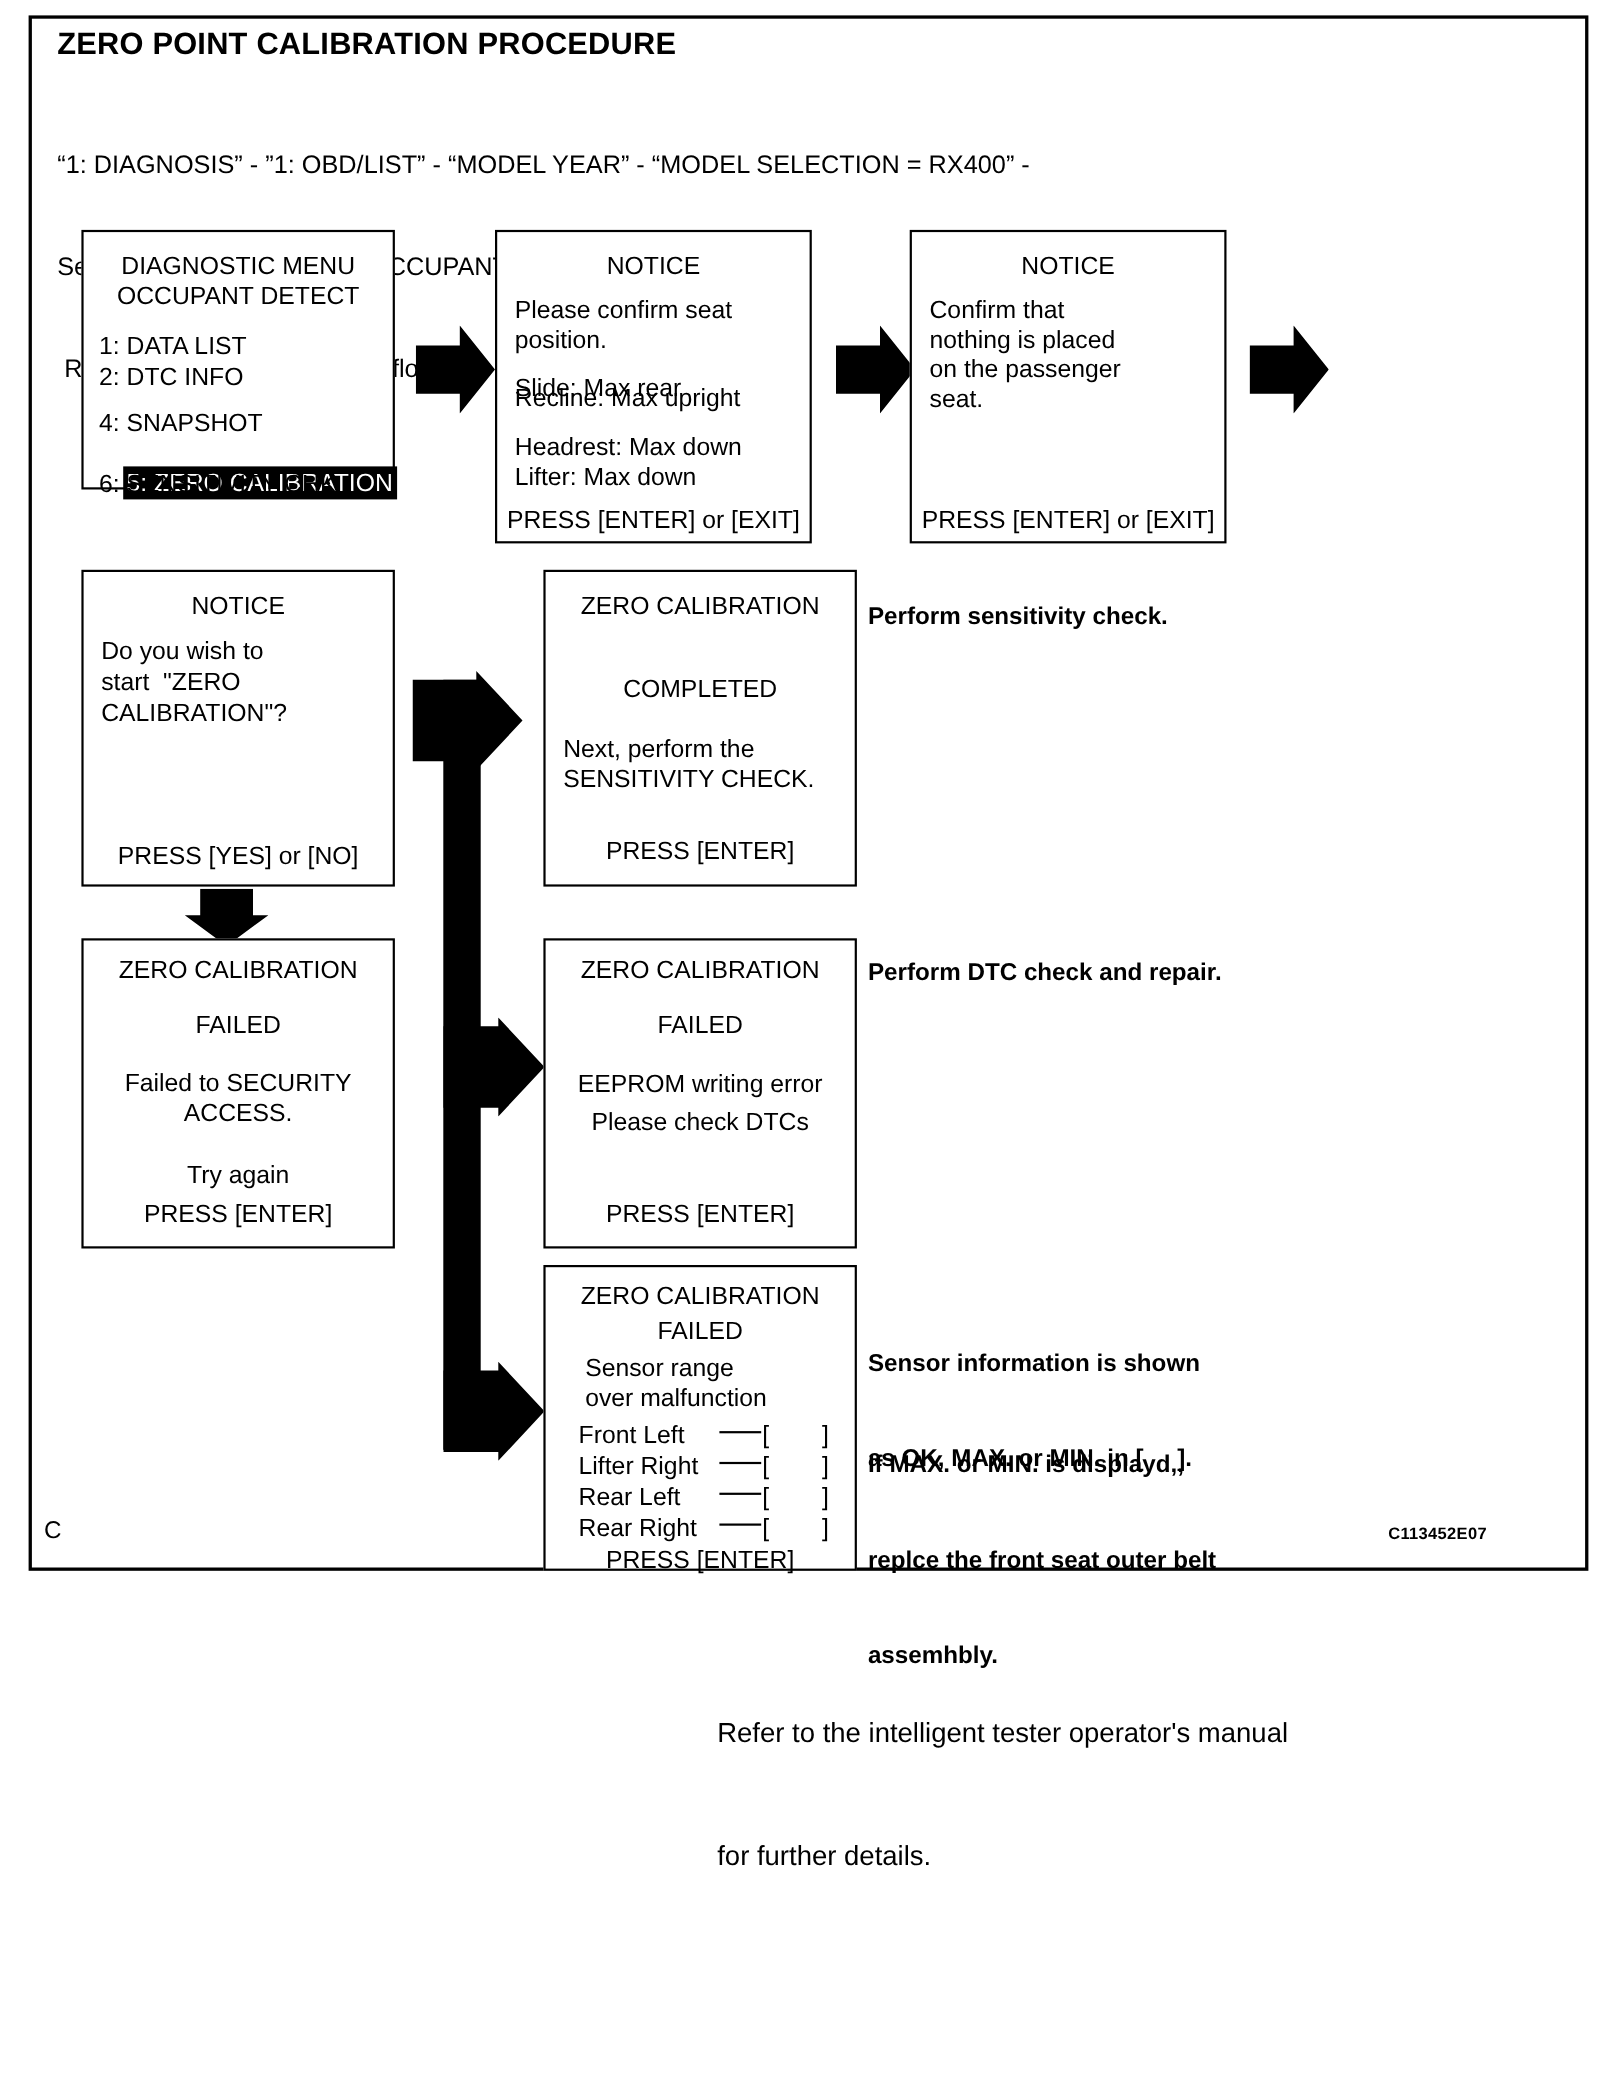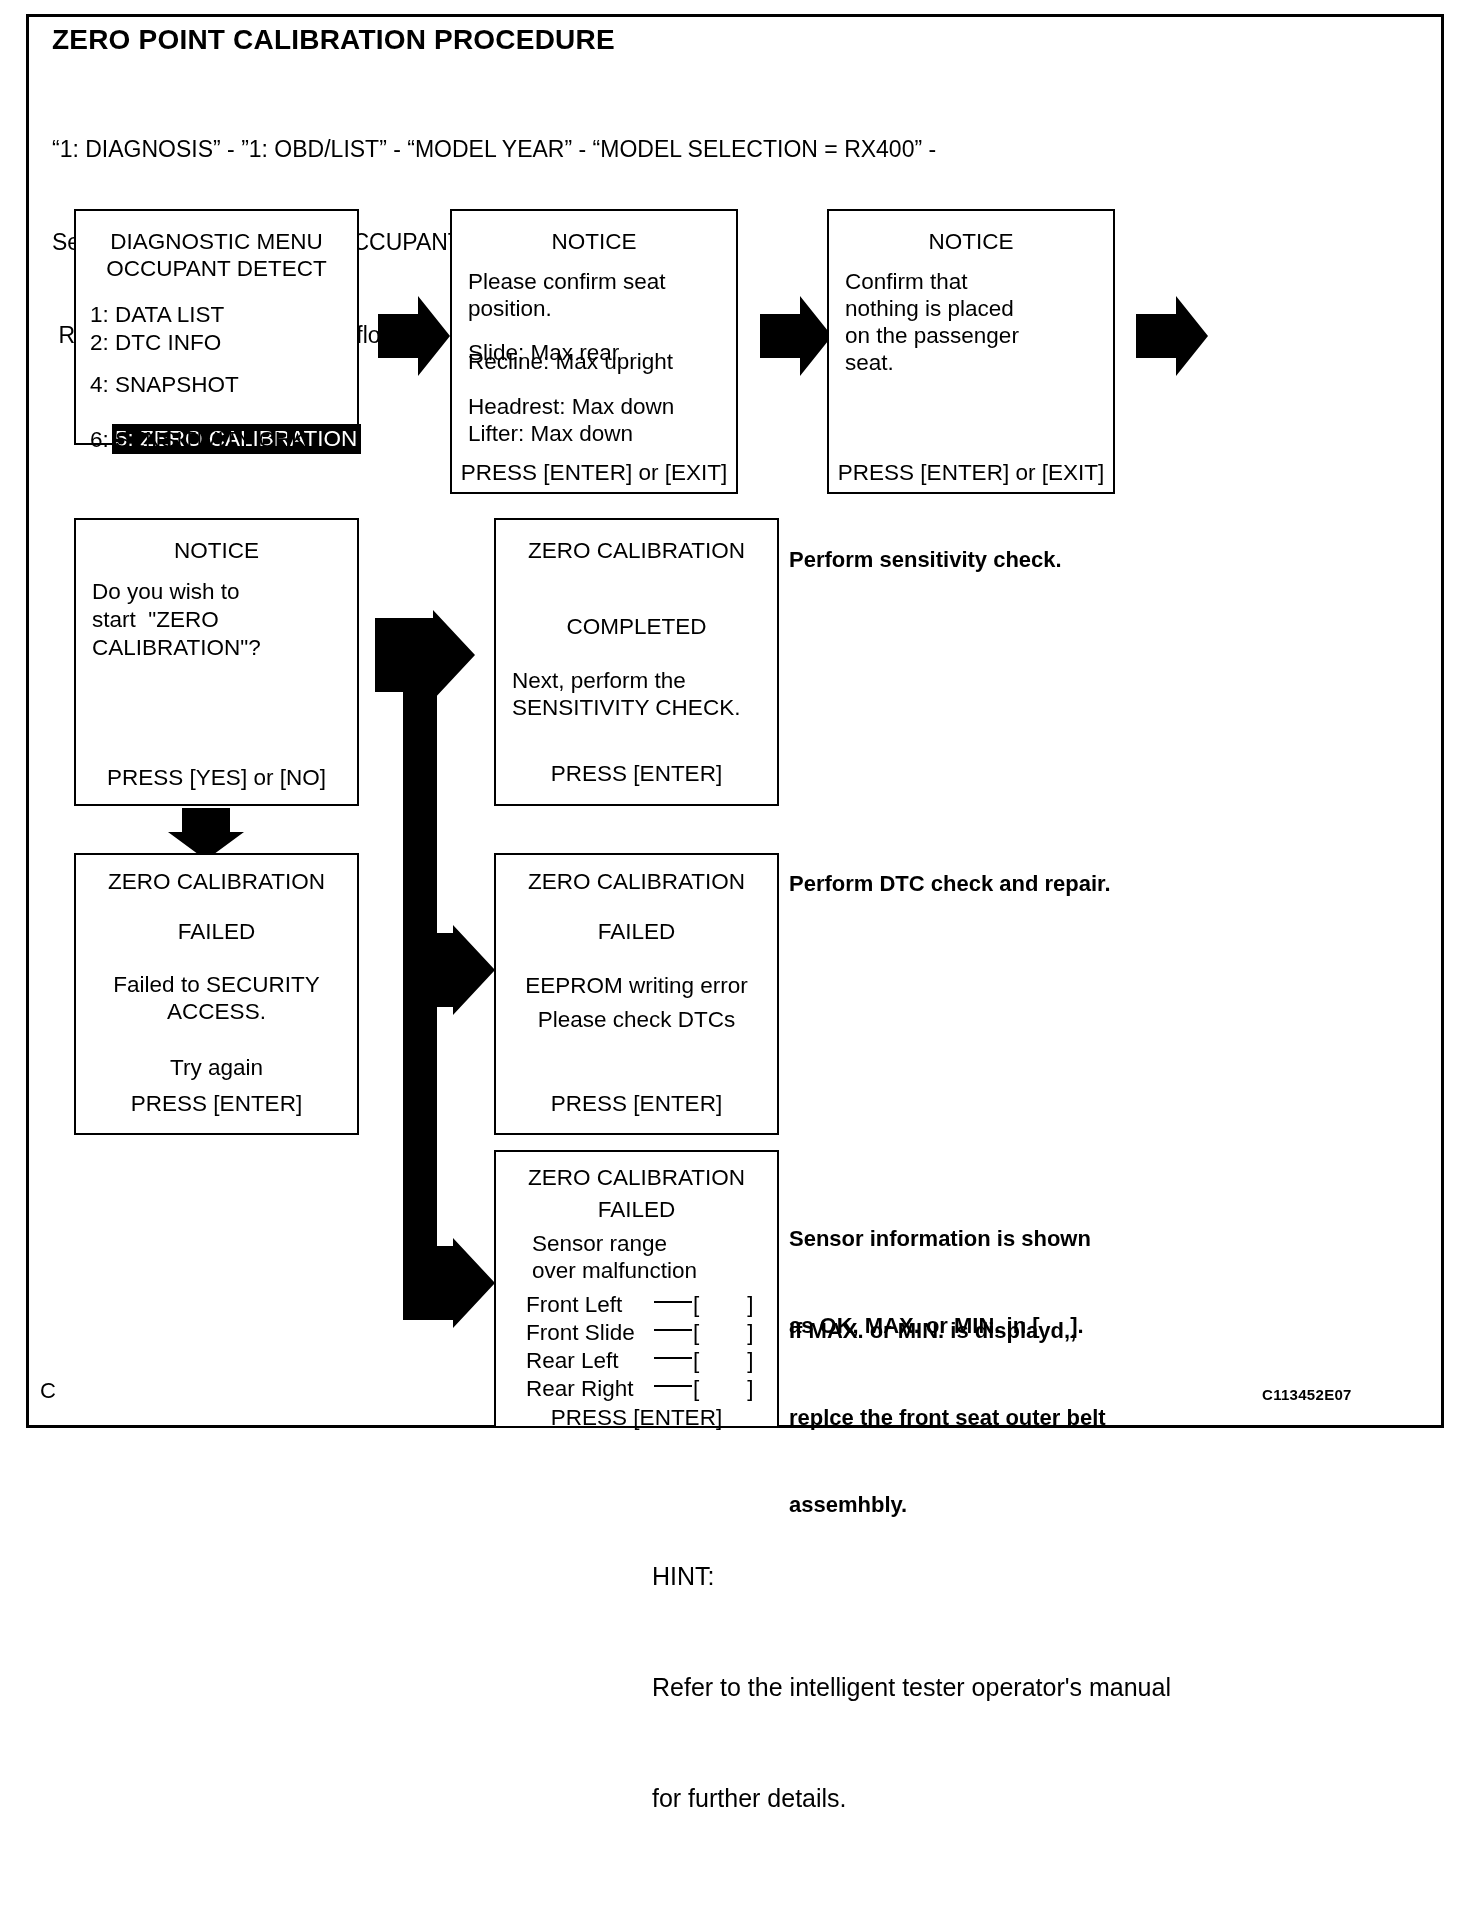--- a/index.html
+++ b/index.html
@@ -212,21 +212,21 @@
 
   <div class="sensor-row" style="top:140px;left:30px;">
     <span class="sensor-name" style="width:128px;">Front Left</span>
     <span class="dash" style="width:38px;"></span>
     <span class="brk">[</span>
     <span style="display:inline-block;width:48px;"></span>
     <span class="brk">]</span>
   </div>
 
   <div class="sensor-row" style="top:168px;left:30px;">
-    <span class="sensor-name" style="width:128px;">Front Slide</span>
+    <span class="sensor-name" style="width:128px;">Lifter Right</span>
     <span class="dash" style="width:38px;"></span>
     <span class="brk">[</span>
     <span style="display:inline-block;width:48px;"></span>
     <span class="brk">]</span>
   </div>
 
   <div class="sensor-row" style="top:196px;left:30px;">
     <span class="sensor-name" style="width:128px;">Rear Left</span>
     <span class="dash" style="width:38px;"></span>
     <span class="brk">[</span>
@@ -253,16 +253,15 @@
 <div class="note" style="left:789px;top:1258px;">
   <div>If MAX. or MIN. is displayd,,</div>
   <div>replce the front seat outer belt</div>
   <div>assemhbly.</div>
 </div>
 
 <div class="corner-c">C</div>
 <div class="figcode">C113452E07</div>
 
 <div class="hint">
-  <div>HINT:</div>
   <div>Refer to the intelligent tester operator's manual</div>
   <div>for further details.</div>
 </div>
 
 </body></html>

